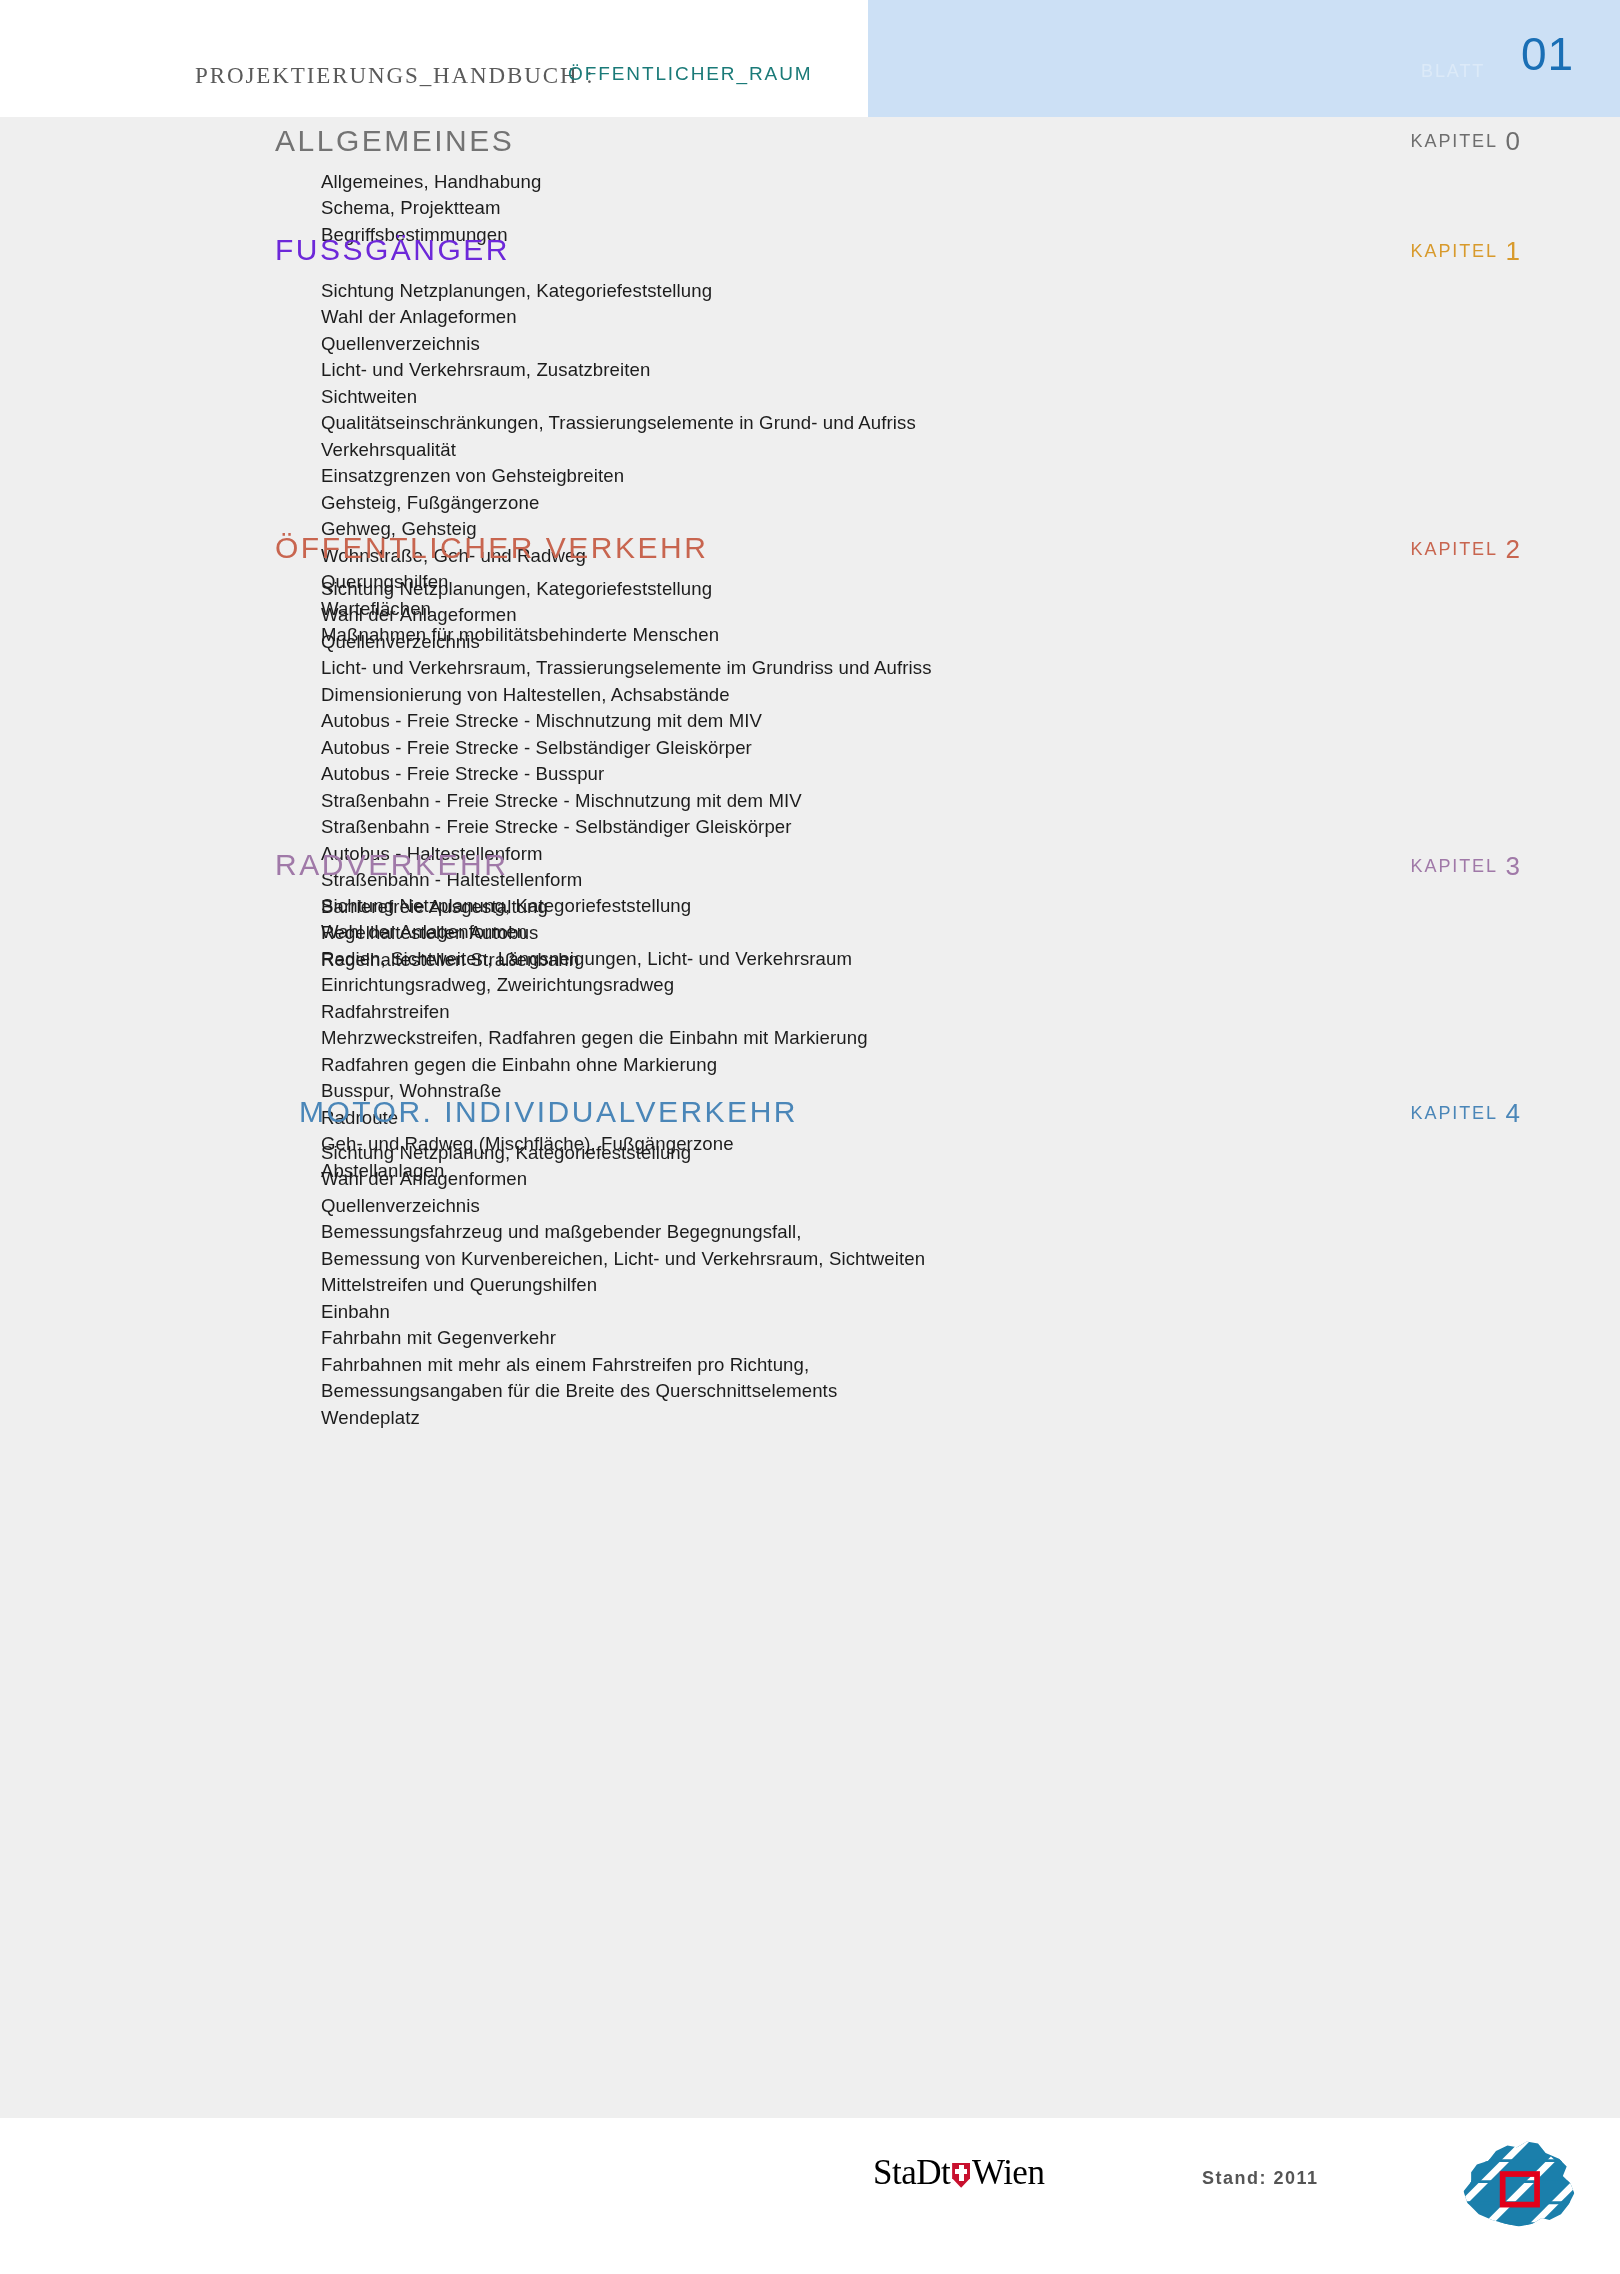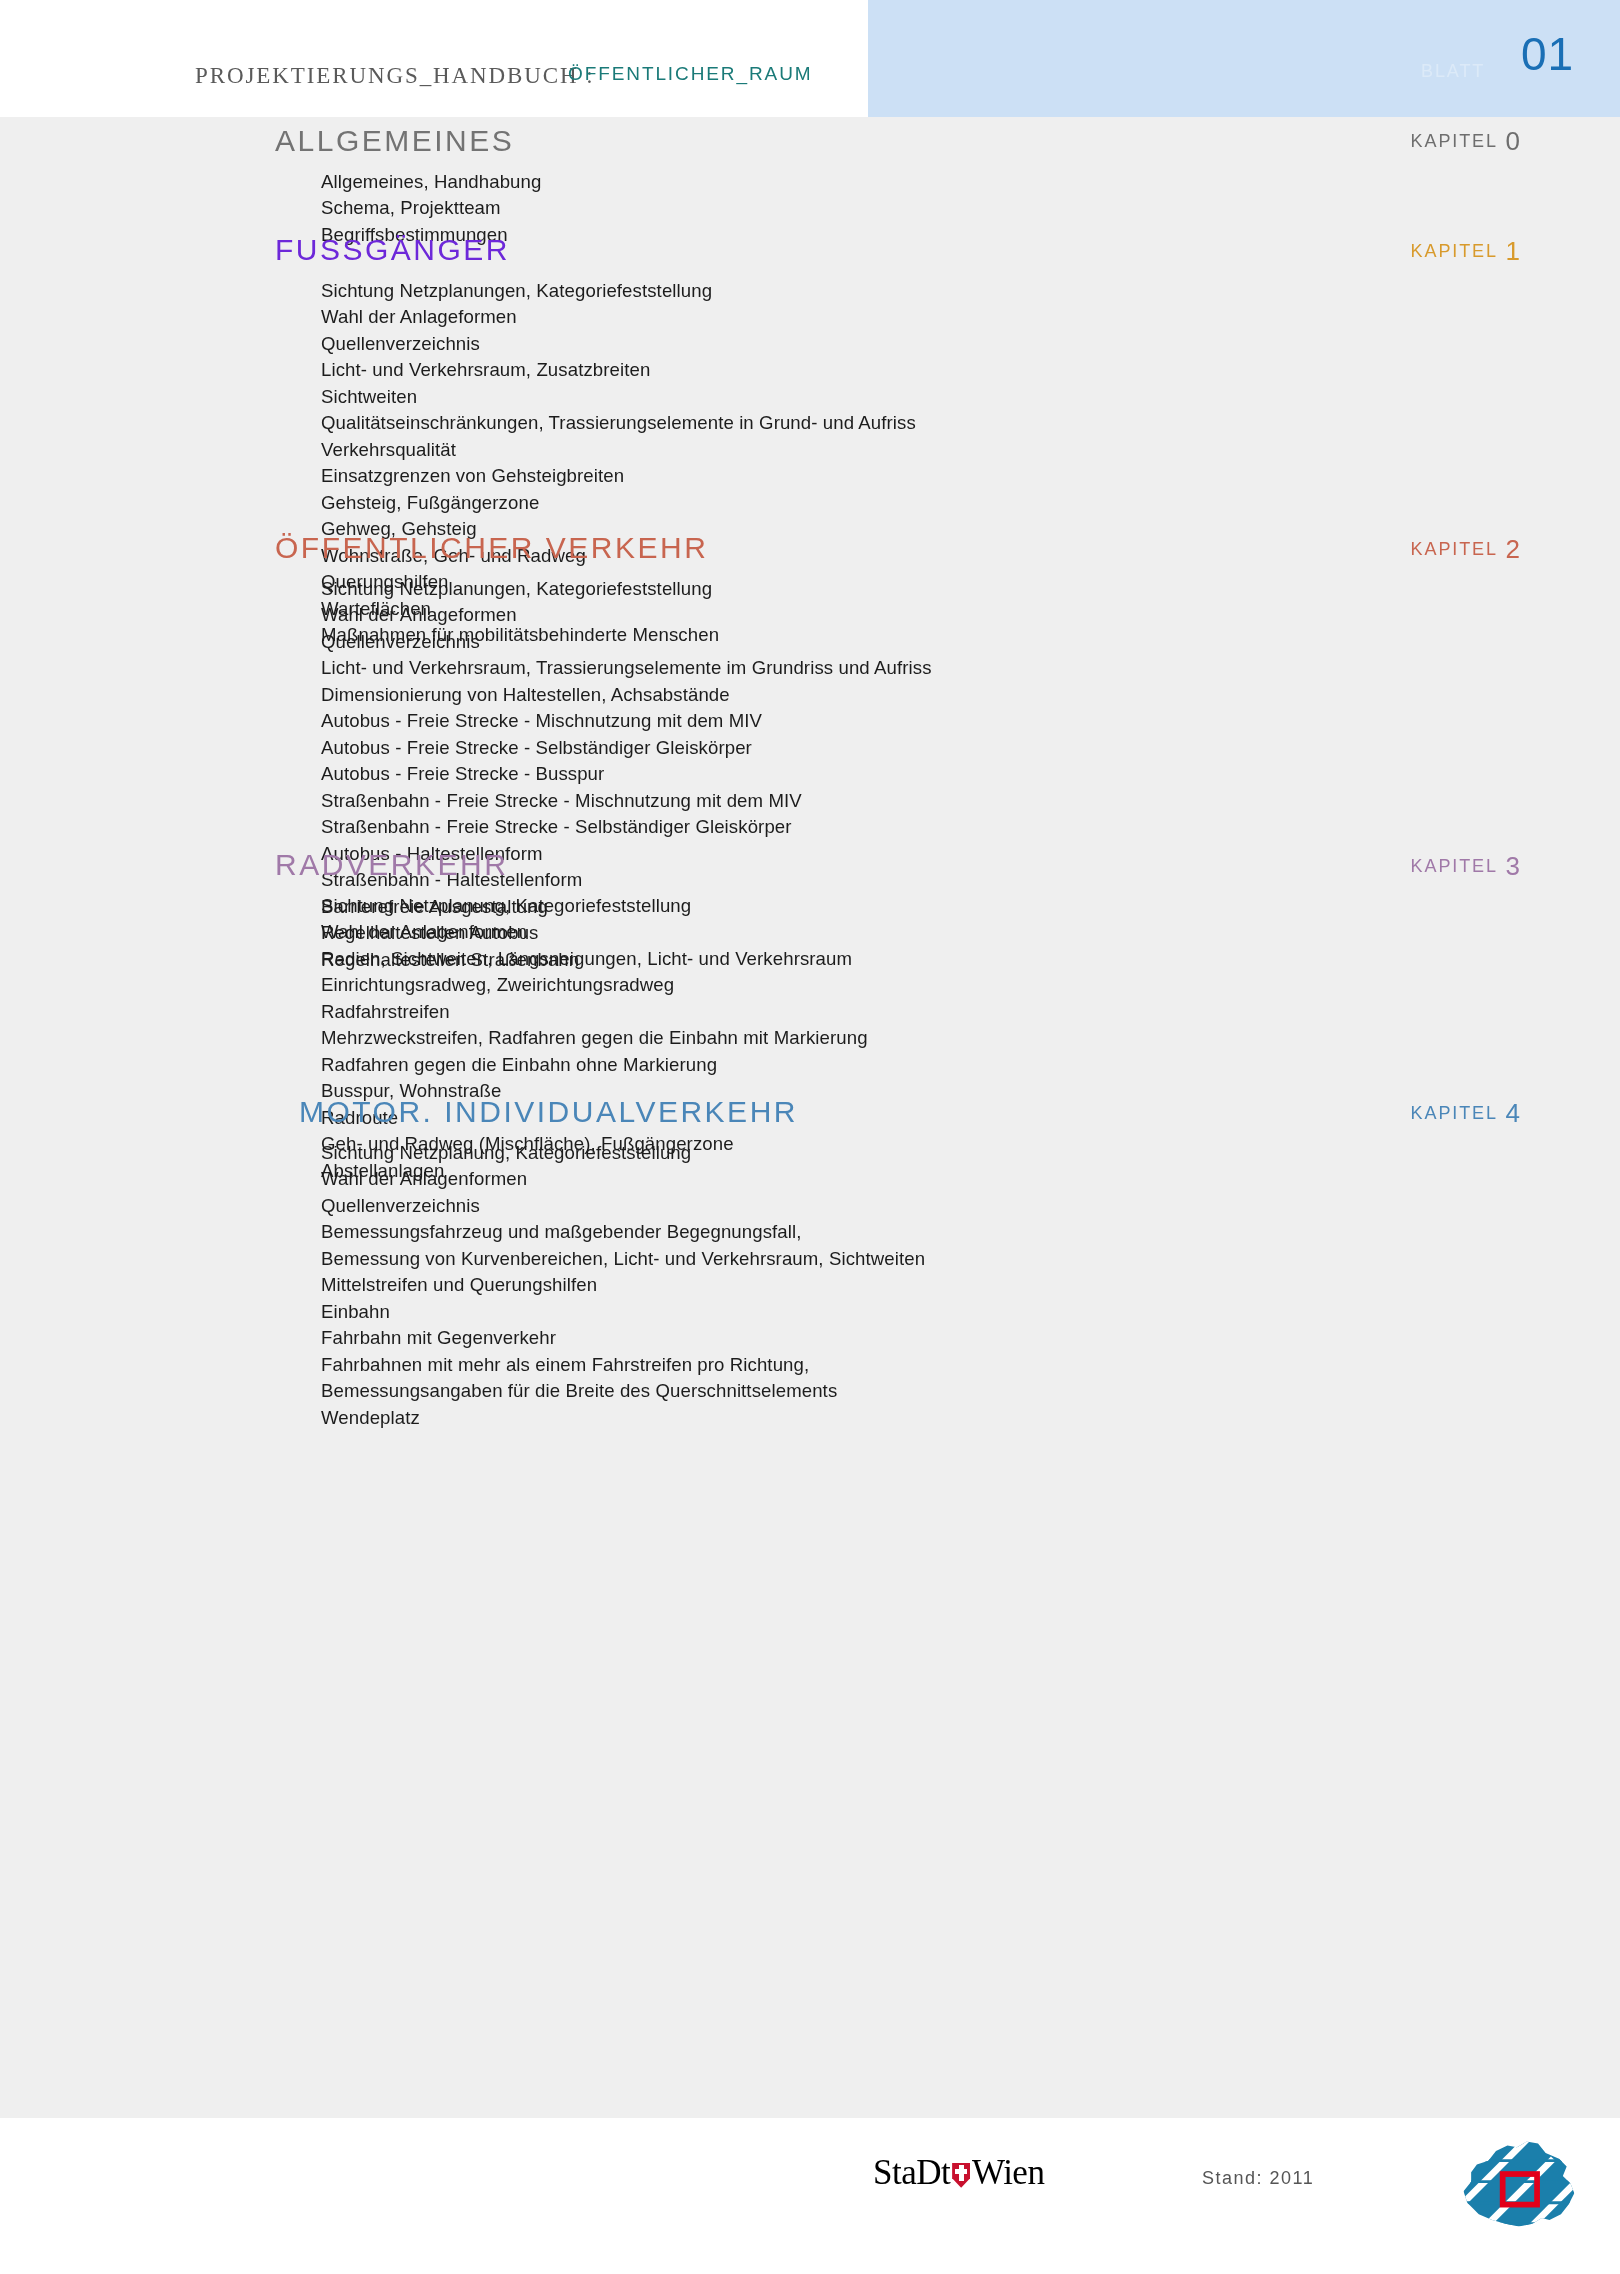--- a/index.html
+++ b/index.html
@@ -194,20 +194,21 @@
     background: #ffffff;
   }
   .footer-stand {
     position: absolute;
     left: 1202px;
     top: 2168px;
     font-size: 18px;
     letter-spacing: 1.5px;
     color: #555555;
     white-space: nowrap;
+    font-weight: bold;
   }
   .wien-map {
     position: absolute;
     left: 1450px;
     top: 2132px;
     width: 134px;
     height: 107px;
   }
 </style>
 </head>

